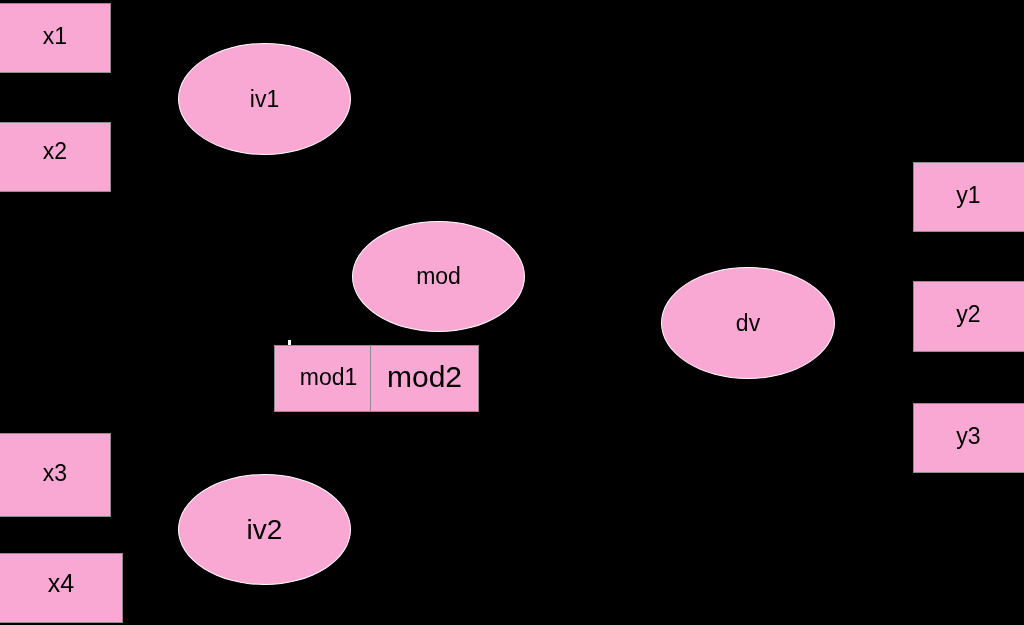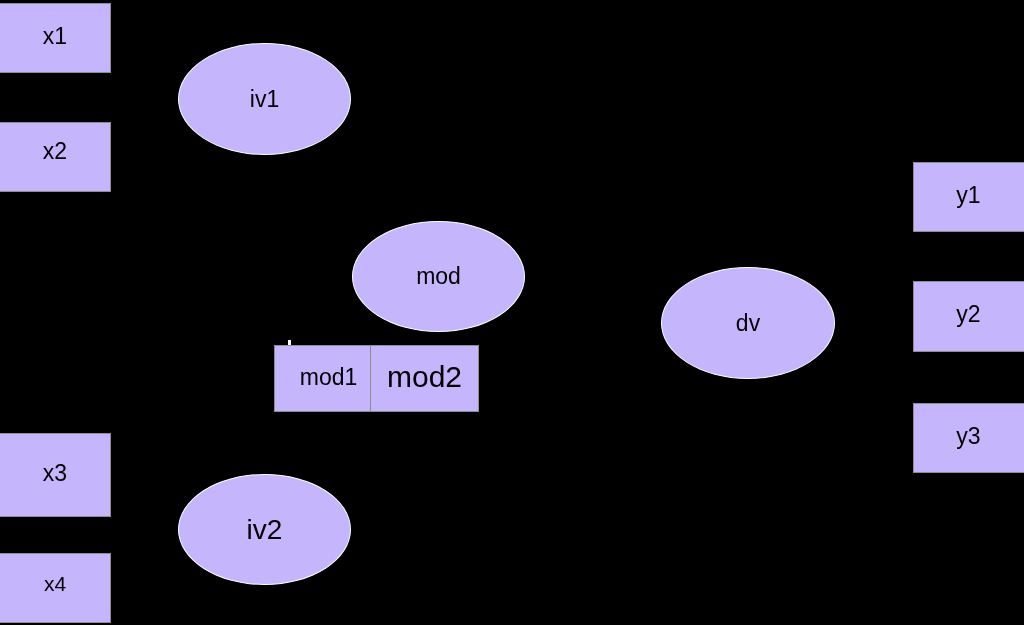--- a/index.html
+++ b/index.html
@@ -11,21 +11,21 @@
   #canvas {
     position: relative;
     width: 1024px;
     height: 625px;
     background: #000000;
     overflow: hidden;
     font-family: "Liberation Sans", sans-serif;
   }
   .node {
     position: absolute;
-    background: #c4b5fd;
+    background: #f9a8d4;
     color: #000000;
     display: flex;
     align-items: center;
     justify-content: center;
     box-sizing: border-box;
     line-height: 1;
     -webkit-font-smoothing: antialiased;
   }
   .rect-node {
     border: 1px solid #8d8d8d;
@@ -55,21 +55,21 @@
   </div>
 
   <div class="node rect-node" style="left:-1px; top:122px; width:112px; height:70px; font-size:23px; padding-bottom:12px;">
     <span class="node-label">x2</span>
   </div>
 
   <div class="node rect-node" style="left:-1px; top:433px; width:112px; height:84px; font-size:23px; padding-bottom:4px;">
     <span class="node-label">x3</span>
   </div>
 
-  <div class="node rect-node" style="left:-1px; top:553px; width:112px; height:70px; font-size:21px; padding-bottom:10px;">
+  <div class="node rect-node" style="left:-1px; top:553px; width:124px; height:70px; font-size:25px; padding-bottom:10px;">
     <span class="node-label">x4</span>
   </div>
 
   <div class="node ellipse-node" style="left:178px; top:43px; width:173px; height:112px; font-size:23px;">
     <span class="node-label">iv1</span>
   </div>
 
   <div class="node ellipse-node" style="left:178px; top:474px; width:173px; height:111px; font-size:28px;align-items:center;">
     <span class="node-label">iv2</span>
   </div>

